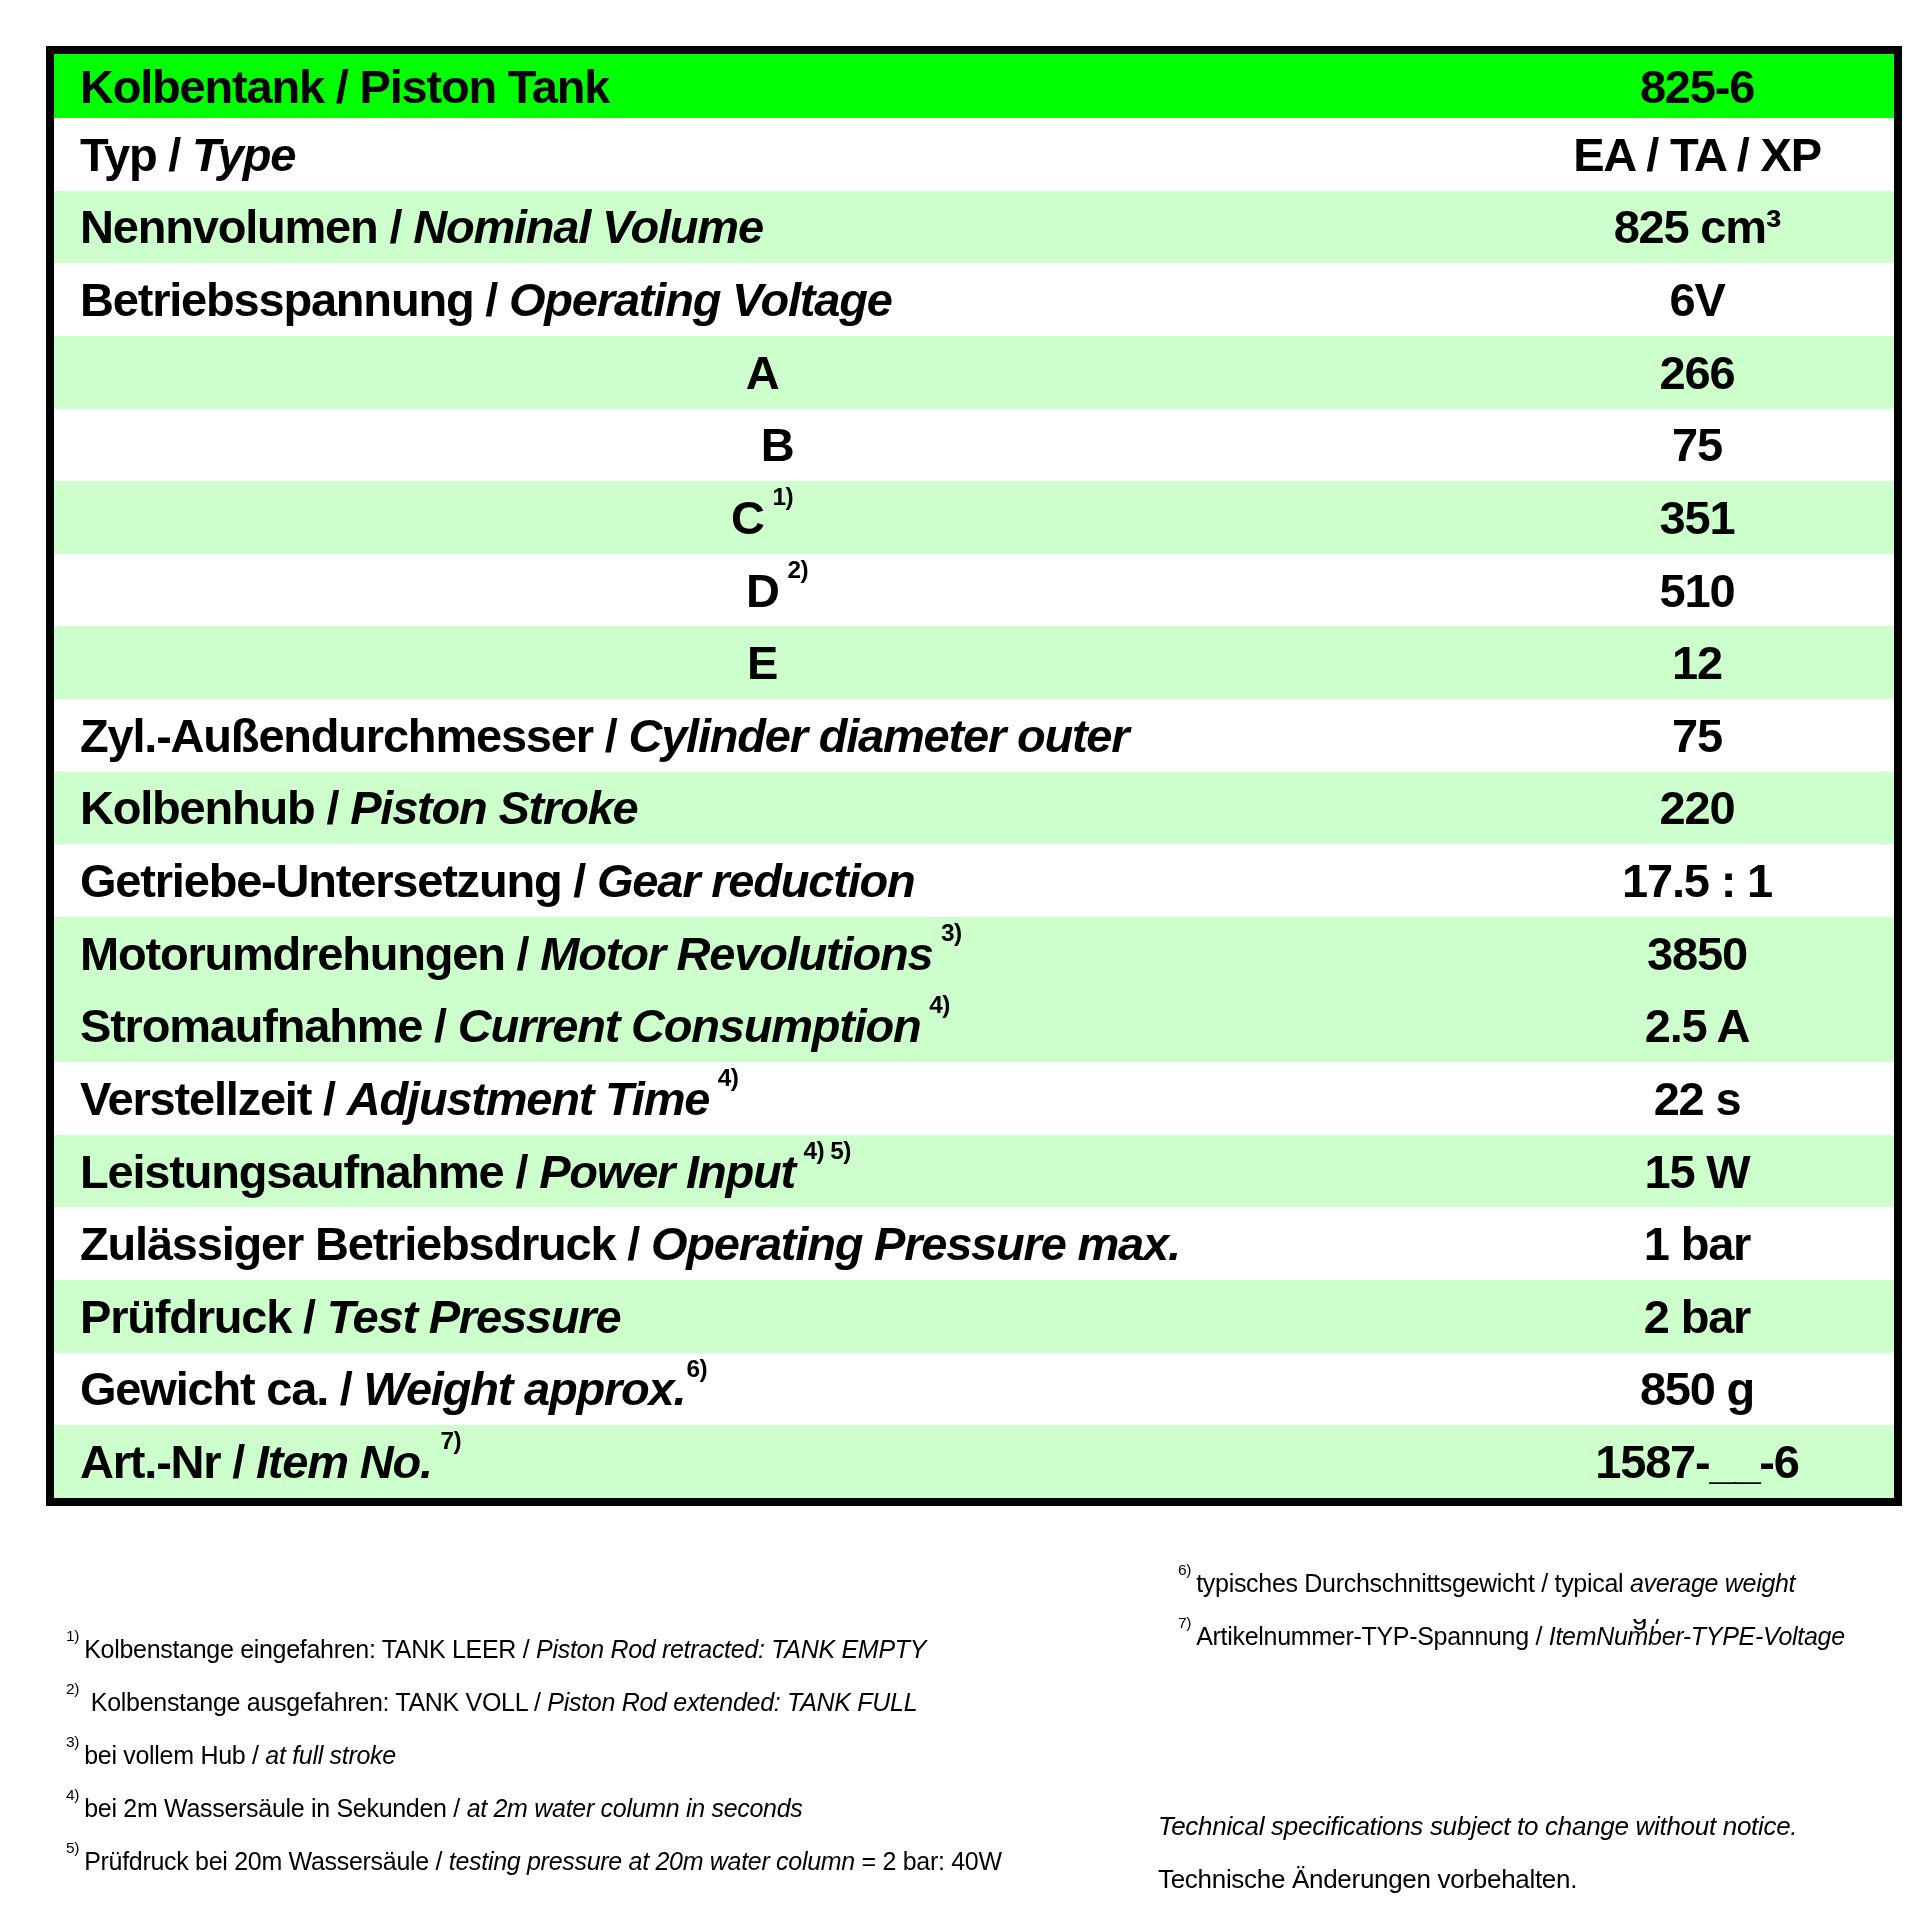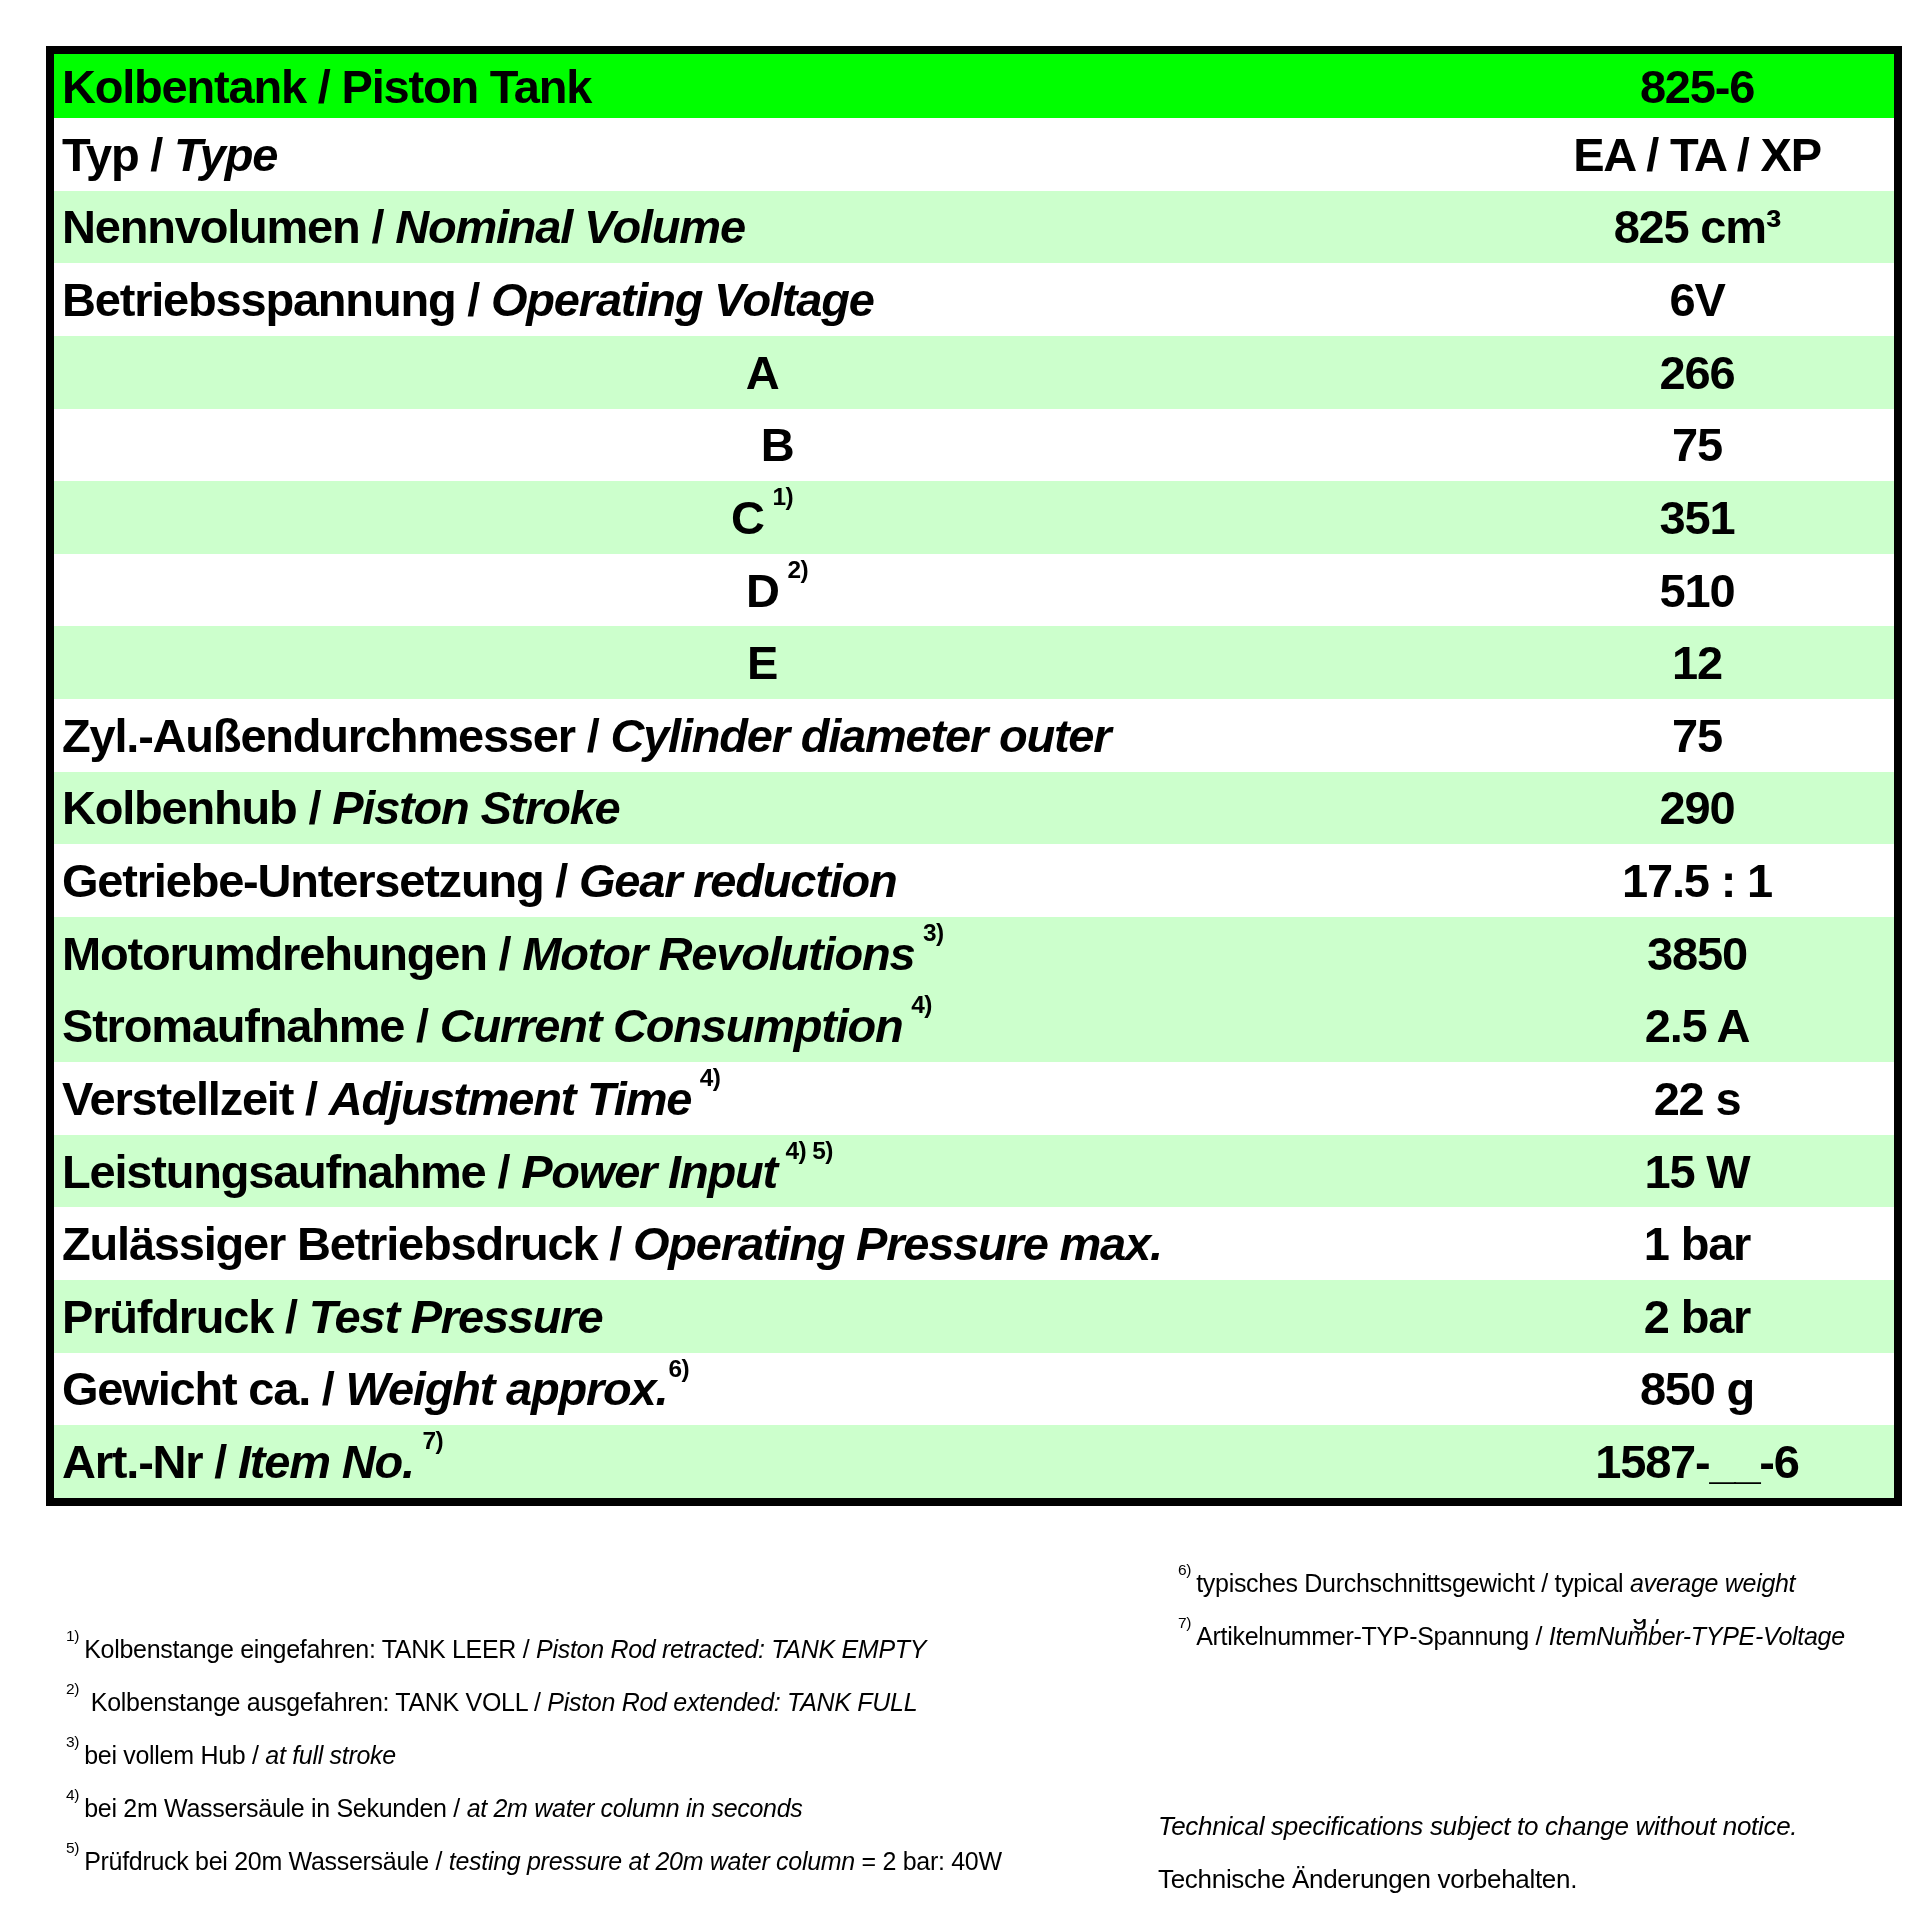--- a/index.html
+++ b/index.html
@@ -12,21 +12,21 @@
     position:absolute;left:46px;top:46px;width:1856px;height:1460px;
     border:8.6px solid #000;box-sizing:border-box;
     display:flex;flex-direction:column;background:#fff;
   }
   .trow{
     display:flex;align-items:center;flex:1 1 auto;
     font-weight:bold;font-size:47px;letter-spacing:-1.2px;white-space:nowrap;
   }
   .trow.header{flex:0 0 64px;background:#00ff00;}
   .trow.green{background:#ccffcc;gap:30px;}
-  .lbl{flex:1 1 auto;padding-left:8px;min-width:0;}
+  .lbl{flex:1 1 auto;padding-left:26px;min-width:0;}
   .val{flex:0 0 394px;text-align:center;}
   .letter .lbl{text-align:center;padding-left:0;}
   .en{font-style:italic;}
   .trow sup{font-size:0.52em;letter-spacing:-0.6px;position:relative;top:-0.5em;margin-left:8.6px;}
   .trow sup:empty{display:none;}
   .trow.tight sup{margin-left:1.2px;}
   
   .fnblock{position:absolute;font-size:25px;letter-spacing:-0.3px;margin-left:20px;}
   .fn{height:53px;white-space:nowrap;}
   .fn sup{font-size:0.62em;position:relative;top:-0.5em;margin-right:5px;}
@@ -82,21 +82,21 @@
   <div class="trow green letter">
     <div class="lbl"><span>E</span></div>
     <div class="val">12</div>
   </div>
   <div class="trow">
     <div class="lbl"><span>Zyl.-Außendurchmesser / </span><span class="en">Cylinder diameter outer</span></div>
     <div class="val">75</div>
   </div>
   <div class="trow green">
     <div class="lbl"><span>Kolbenhub / </span><span class="en">Piston Stroke</span></div>
-    <div class="val">290</div>
+    <div class="val">220</div>
   </div>
   <div class="trow">
     <div class="lbl"><span>Getriebe-Untersetzung / </span><span class="en">Gear reduction</span></div>
     <div class="val">17.5 : 1</div>
   </div>
   <div class="trow green">
     <div class="lbl"><span>Motorumdrehungen / </span><span class="en">Motor Revolutions</span><sup>3)</sup></div>
     <div class="val">3850</div>
   </div>
   <div class="trow green">

